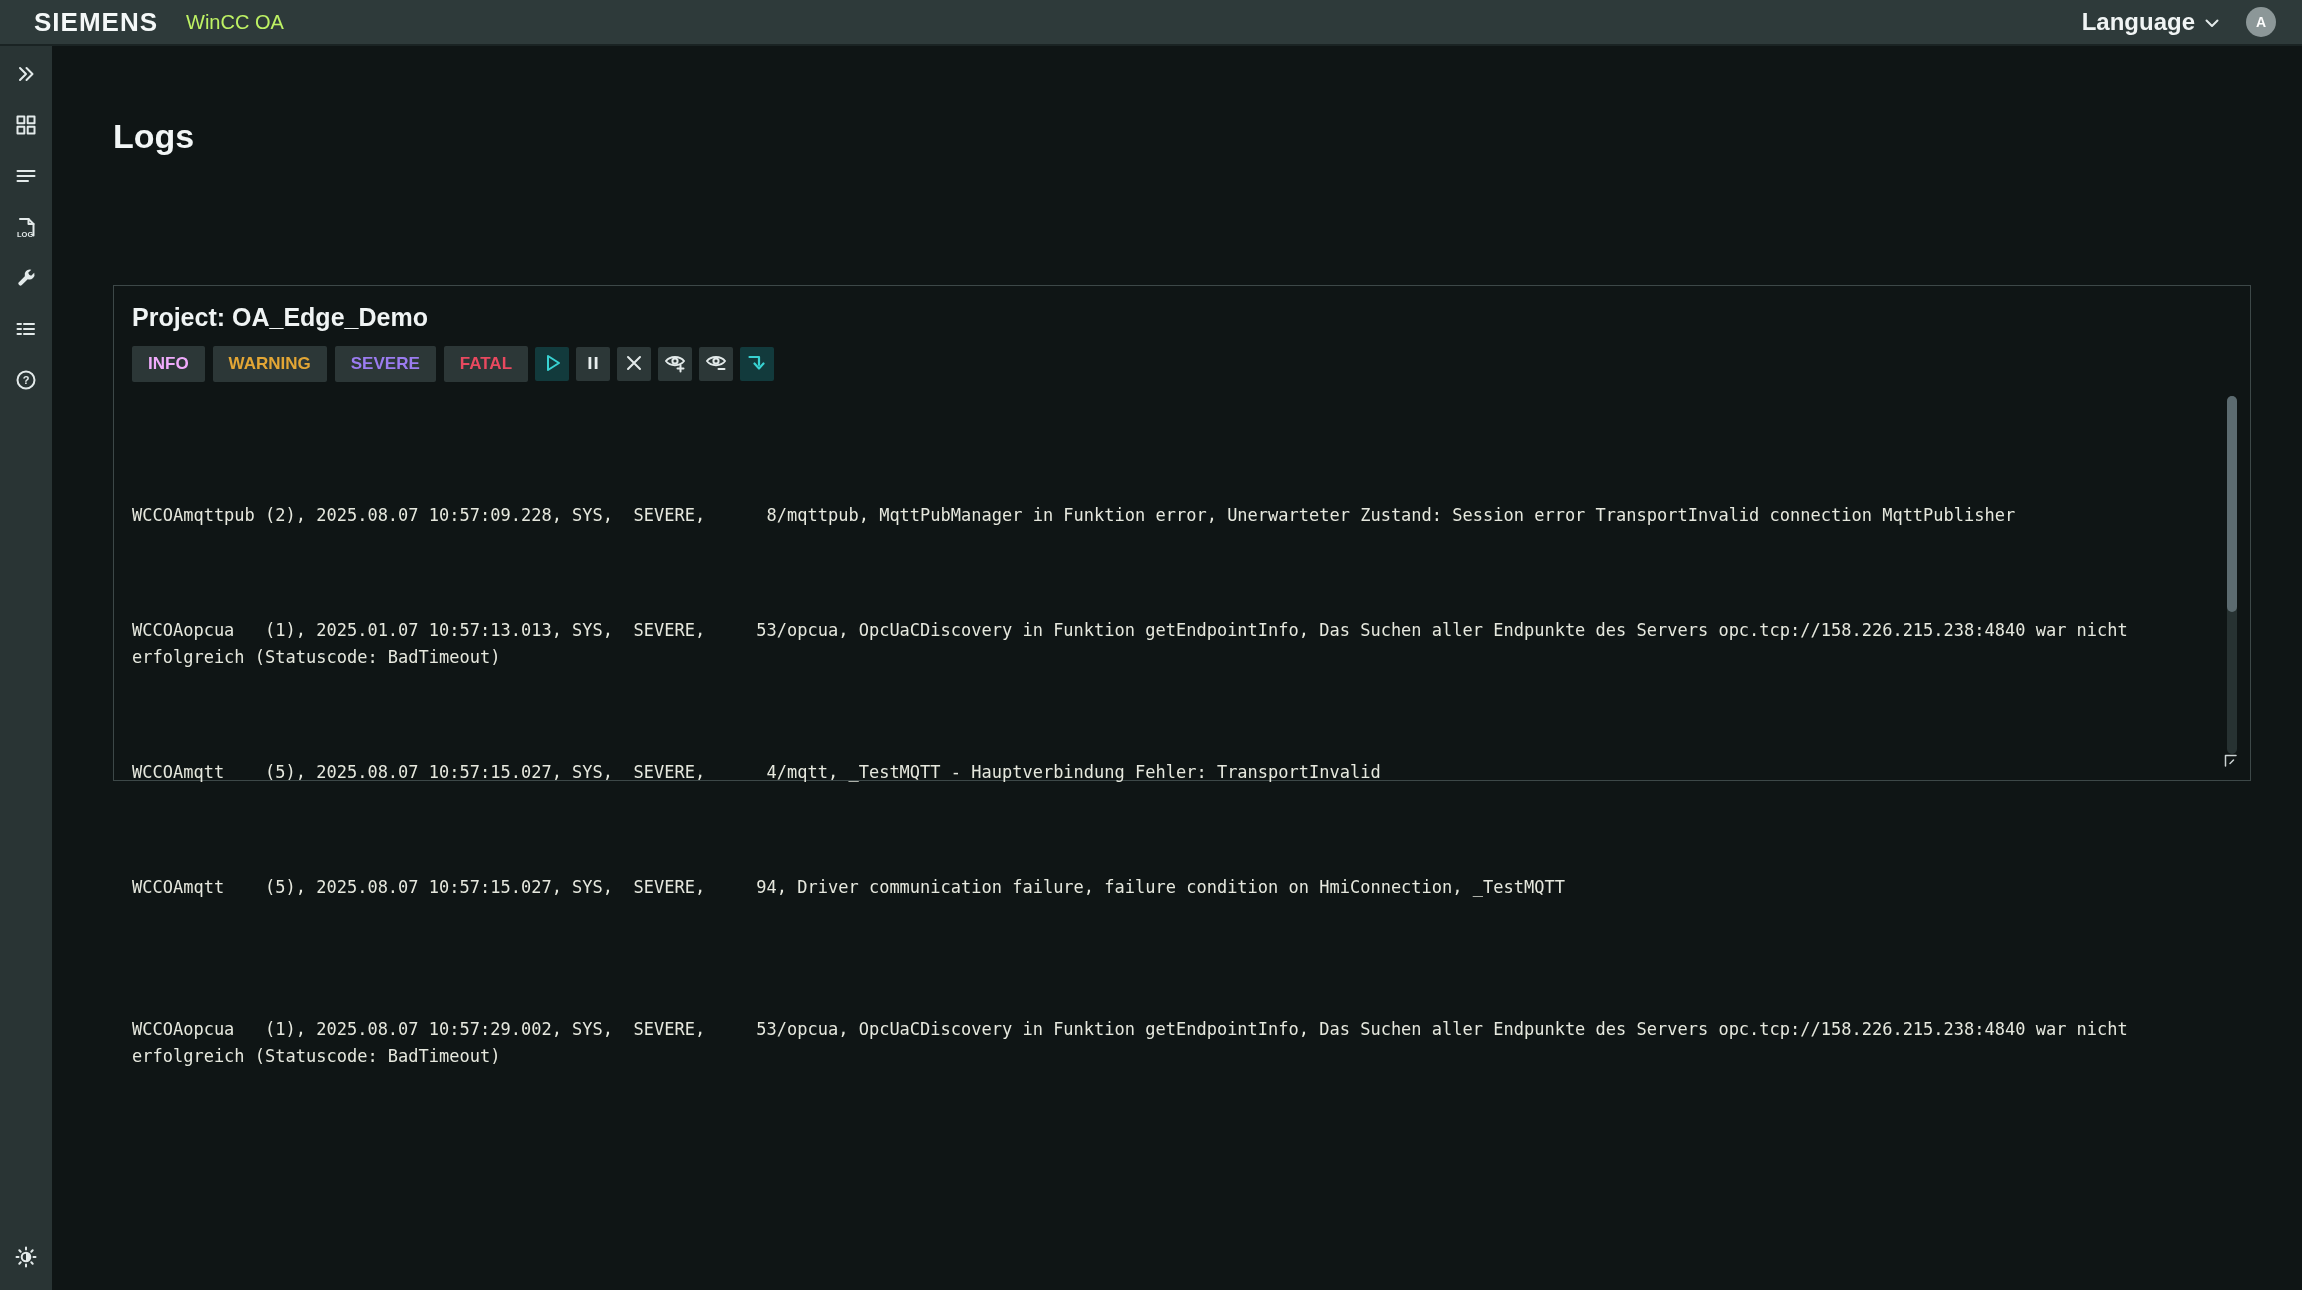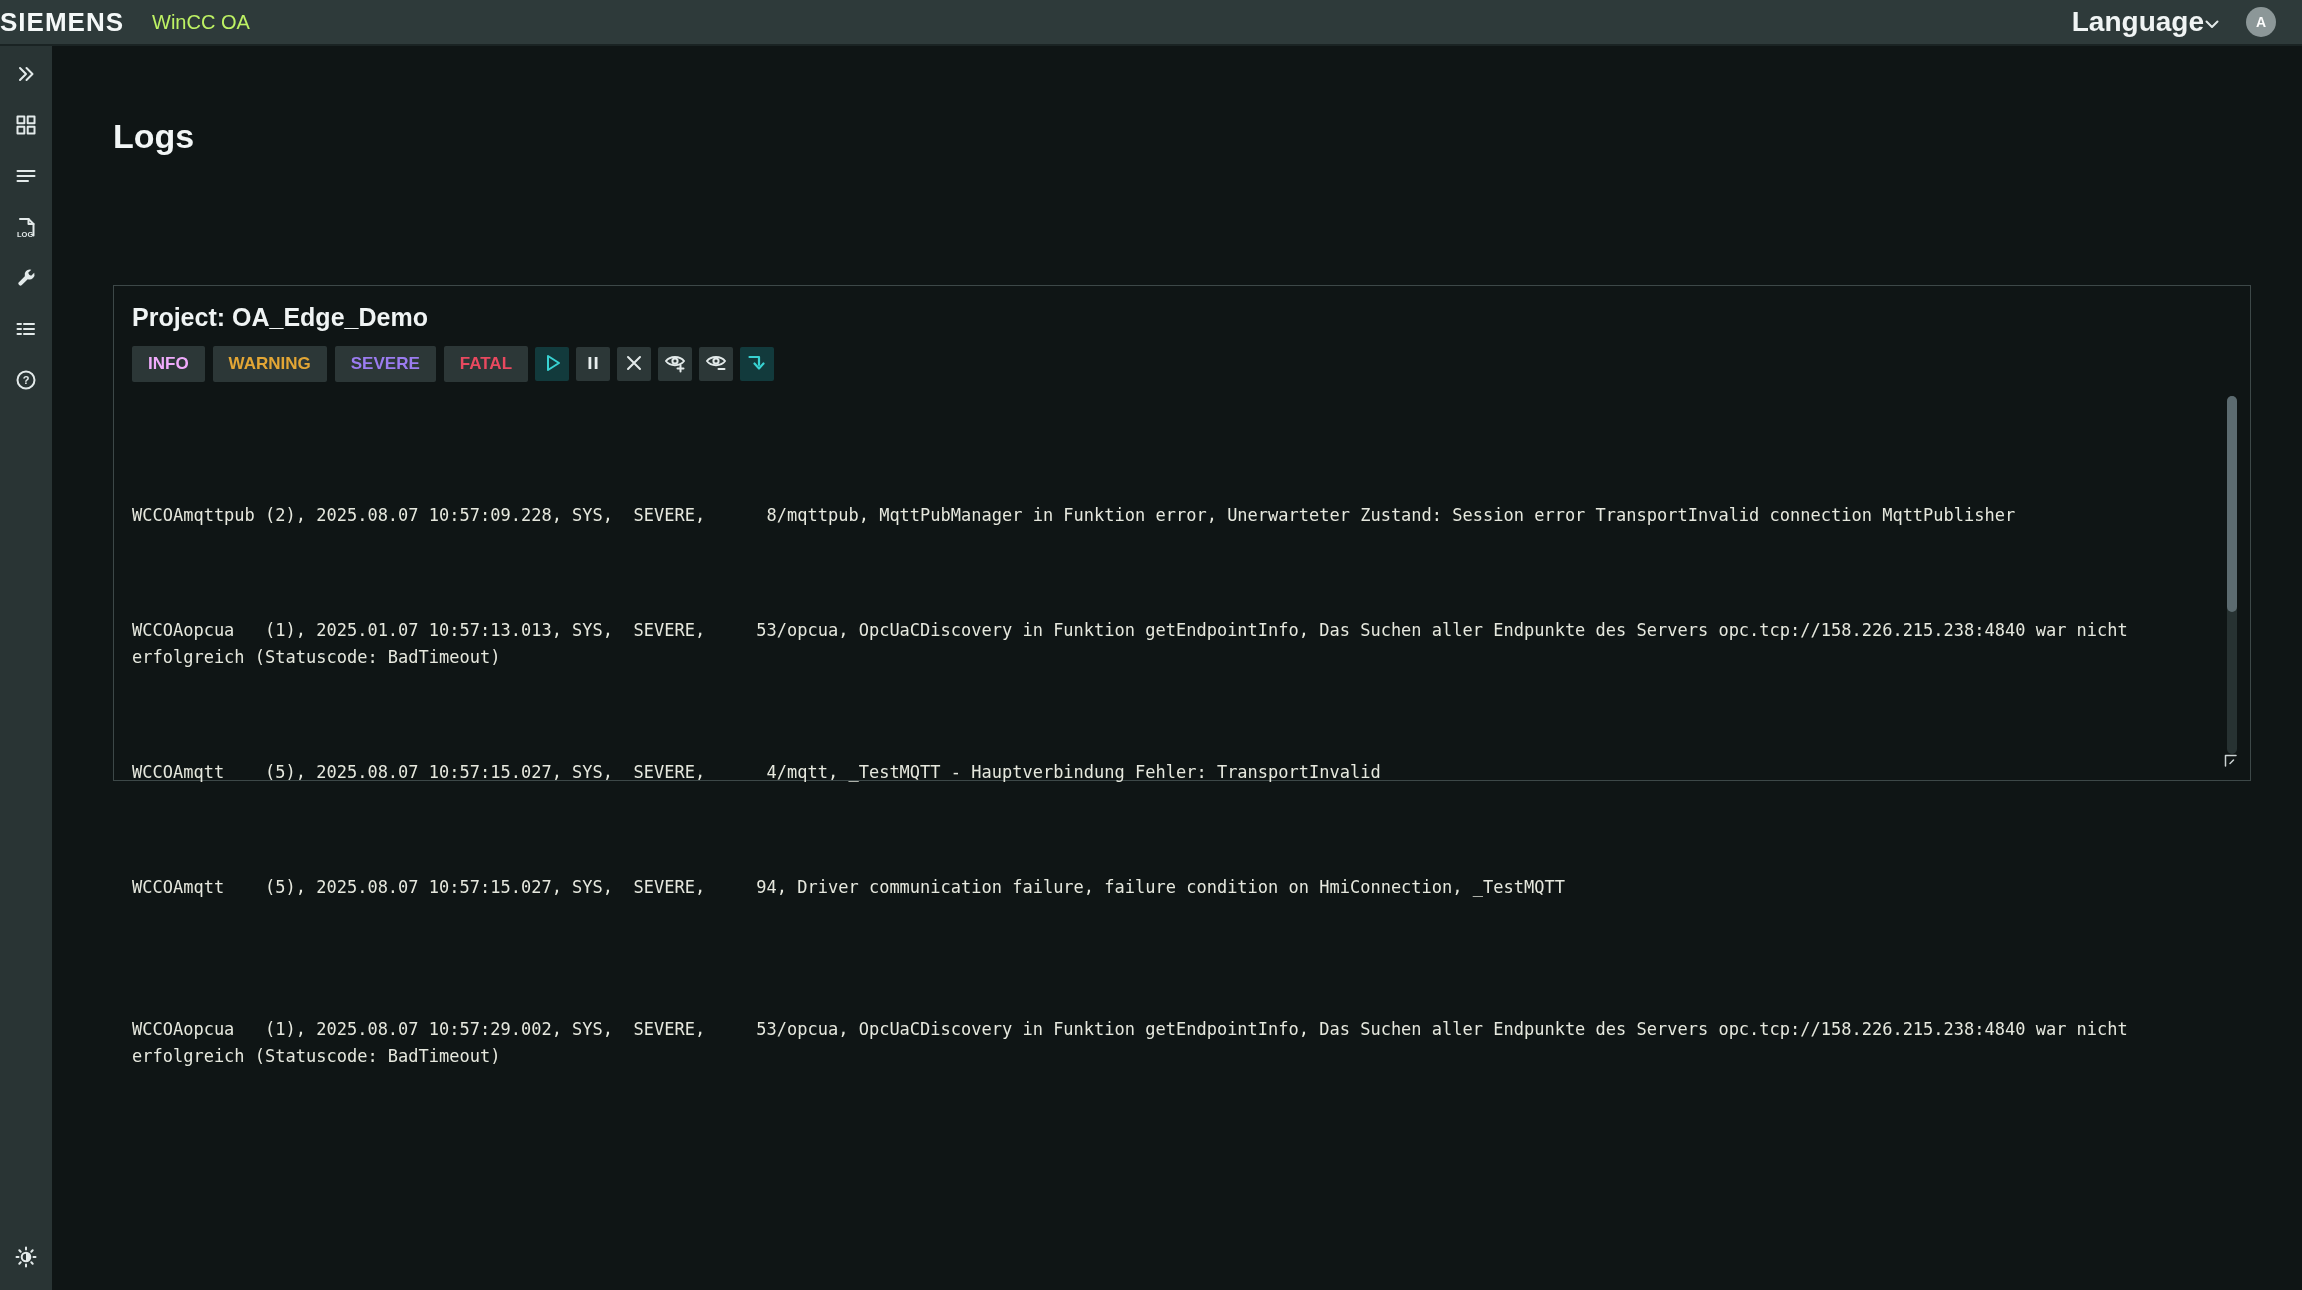--- a/index.html
+++ b/index.html
@@ -7,24 +7,24 @@
     width:2302px;height:1290px;position:relative;overflow:hidden;
     background:#0f1515;color:#e9efef;
     font-family:"Liberation Sans",sans-serif;
   }
   
   .topbar{
     position:absolute;top:0;left:0;right:0;height:46px;box-sizing:border-box;
     background:#2e3a3a;border-bottom:2px solid #1a2323;
     display:flex;align-items:center;z-index:5;
   }
-  .brand{font-size:26px;font-weight:bold;letter-spacing:1px;color:#f4f8f8}
+  .brand{margin-left:34px;font-size:26px;font-weight:bold;letter-spacing:1px;color:#f4f8f8}
   .appname{margin-left:28px;font-size:20px;color:#bef264}
   .tb-right{margin-left:auto;display:flex;align-items:center;gap:26px;margin-right:26px}
-  .lang{display:flex;align-items:center;font-size:28px;font-weight:bold;color:#f0f4f4;cursor:pointer}
+  .lang{display:flex;align-items:center;gap:9px;font-size:24px;font-weight:bold;color:#f0f4f4;cursor:pointer}
   .avatar{width:30px;height:30px;border-radius:50%;background:#8c9798;display:flex;align-items:center;justify-content:center;font-size:14px;font-weight:bold;color:#fdfdfd;cursor:pointer}
   
   .sidebar{
     position:absolute;top:46px;left:0;bottom:0;width:52px;background:#293434;
     display:flex;flex-direction:column;align-items:center;padding-top:8px;box-sizing:border-box;
   }
   .side-btn{width:40px;height:40px;display:flex;align-items:center;justify-content:center;margin-bottom:11px;cursor:pointer;background:none;border:none;padding:0}
   .side-btn svg{display:block}
   .side-spacer{flex:1}
   .side-bottom{margin-bottom:13px}

